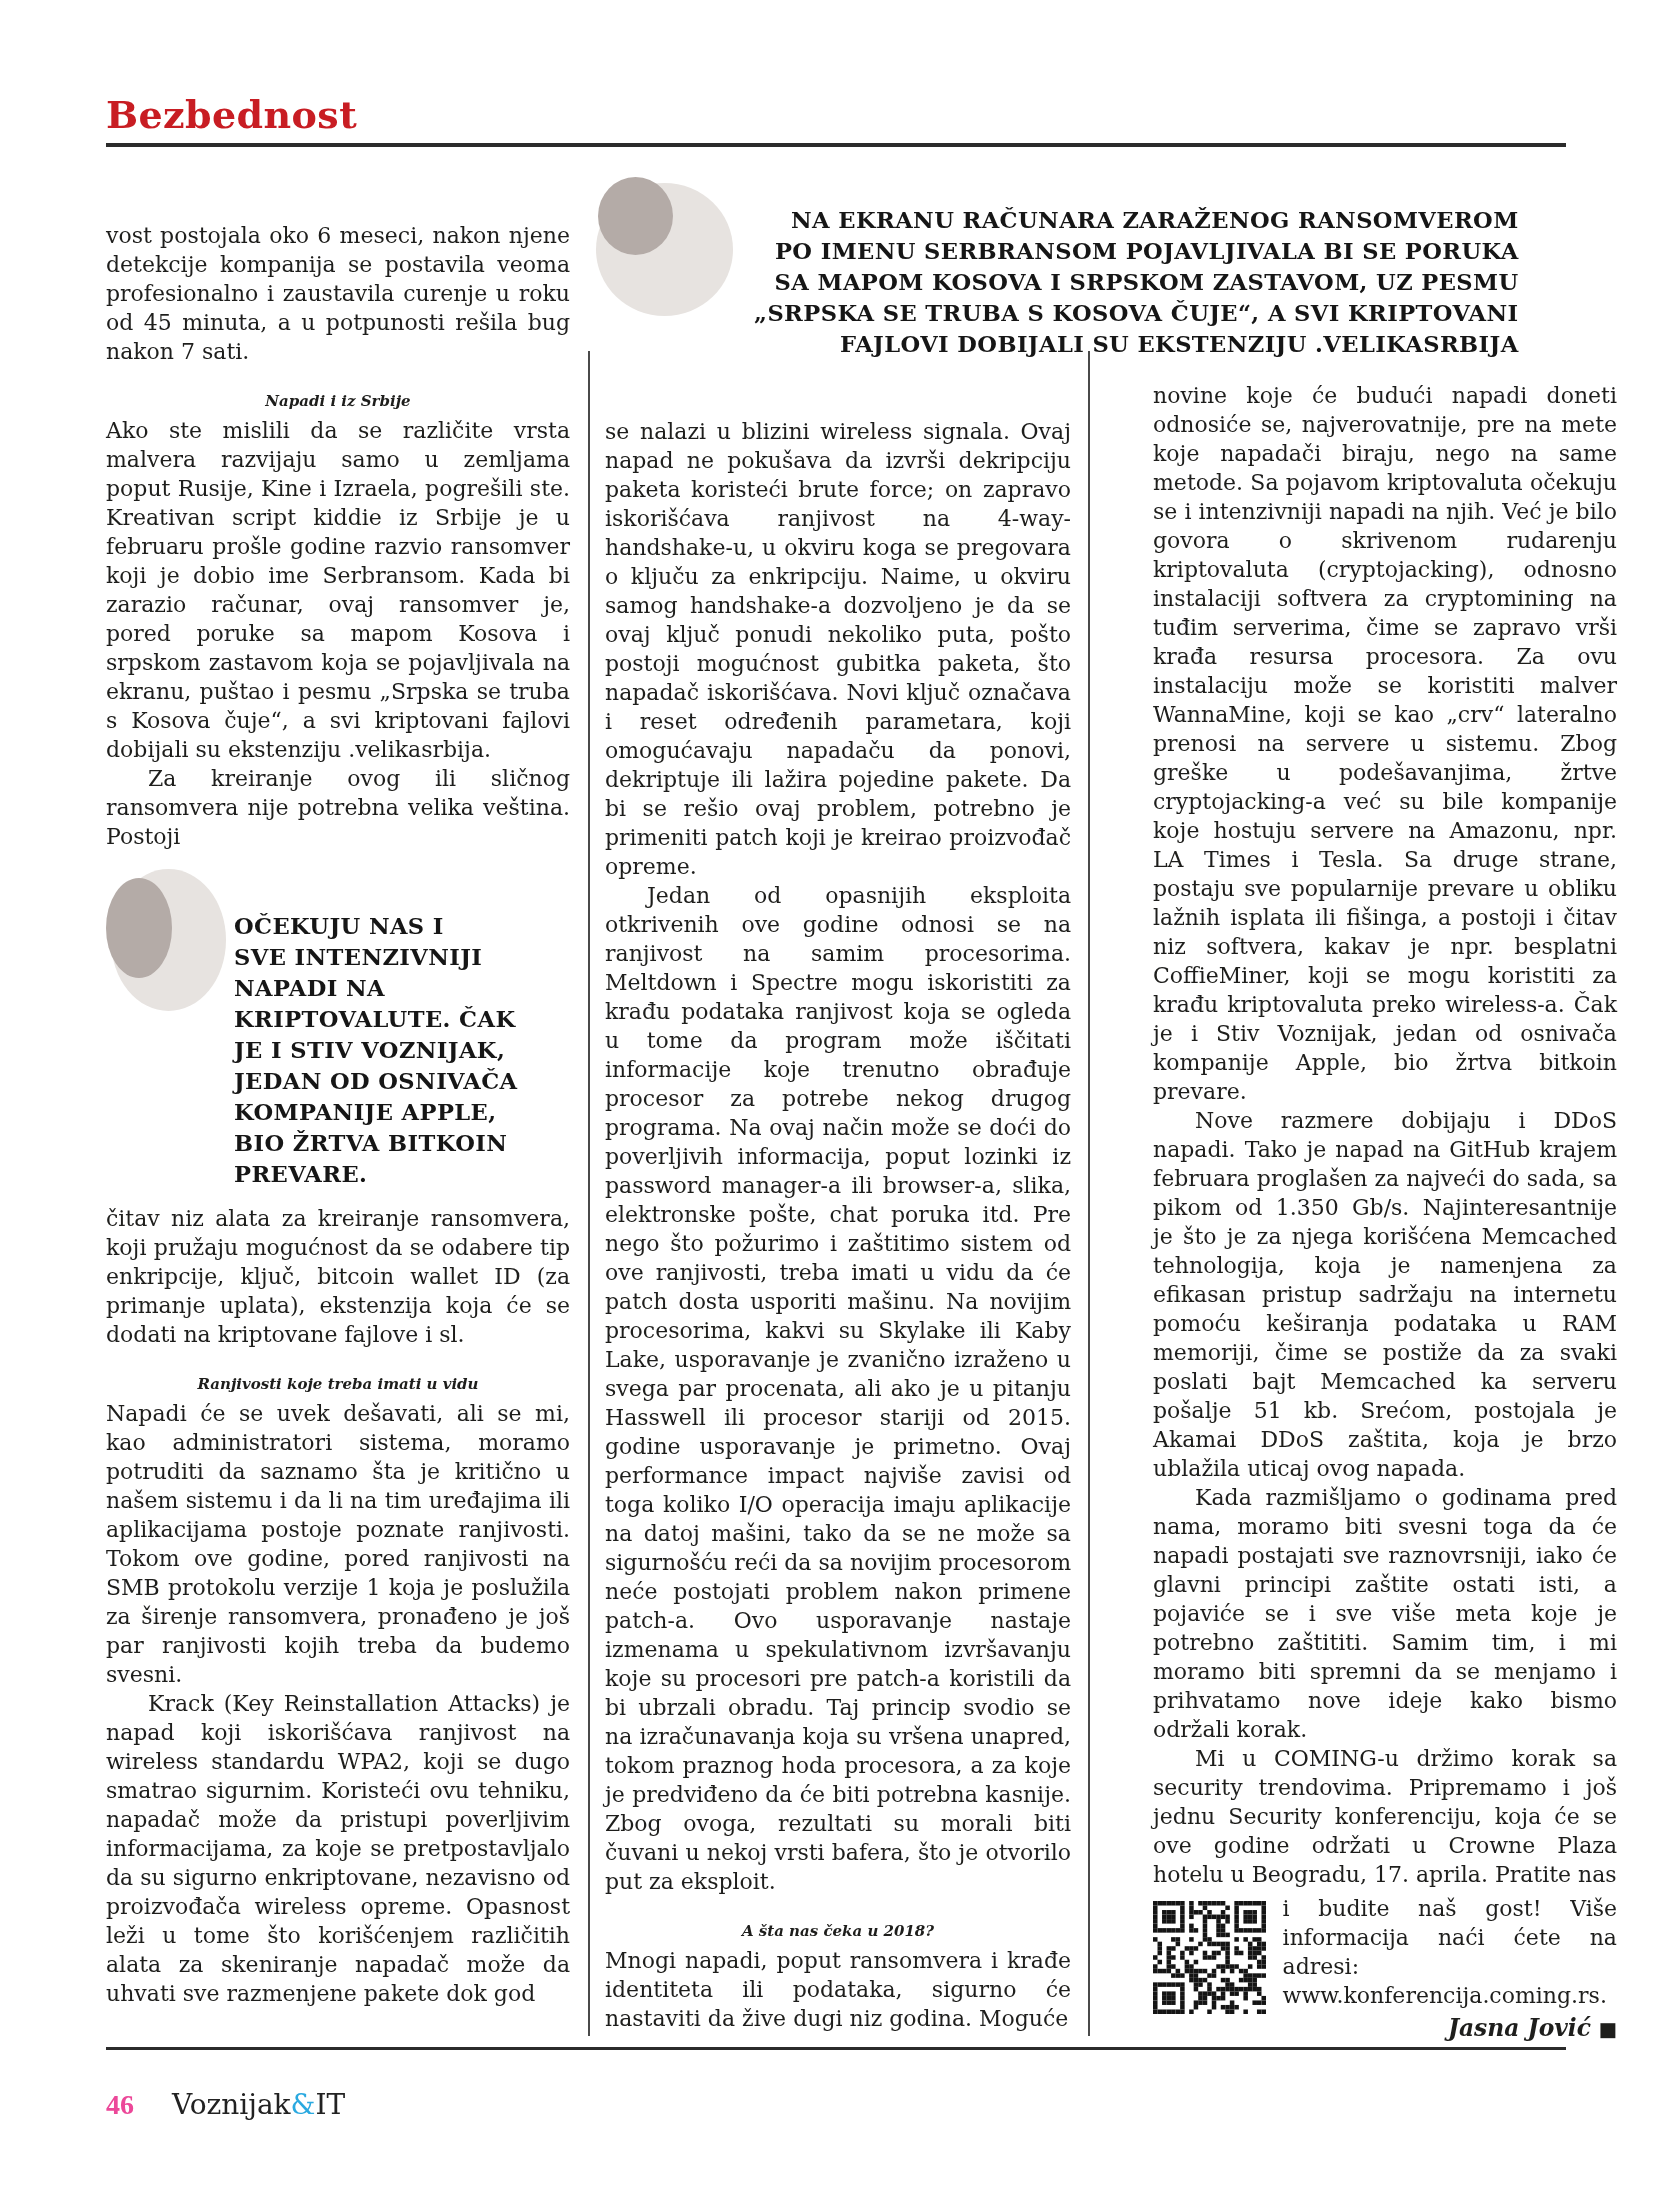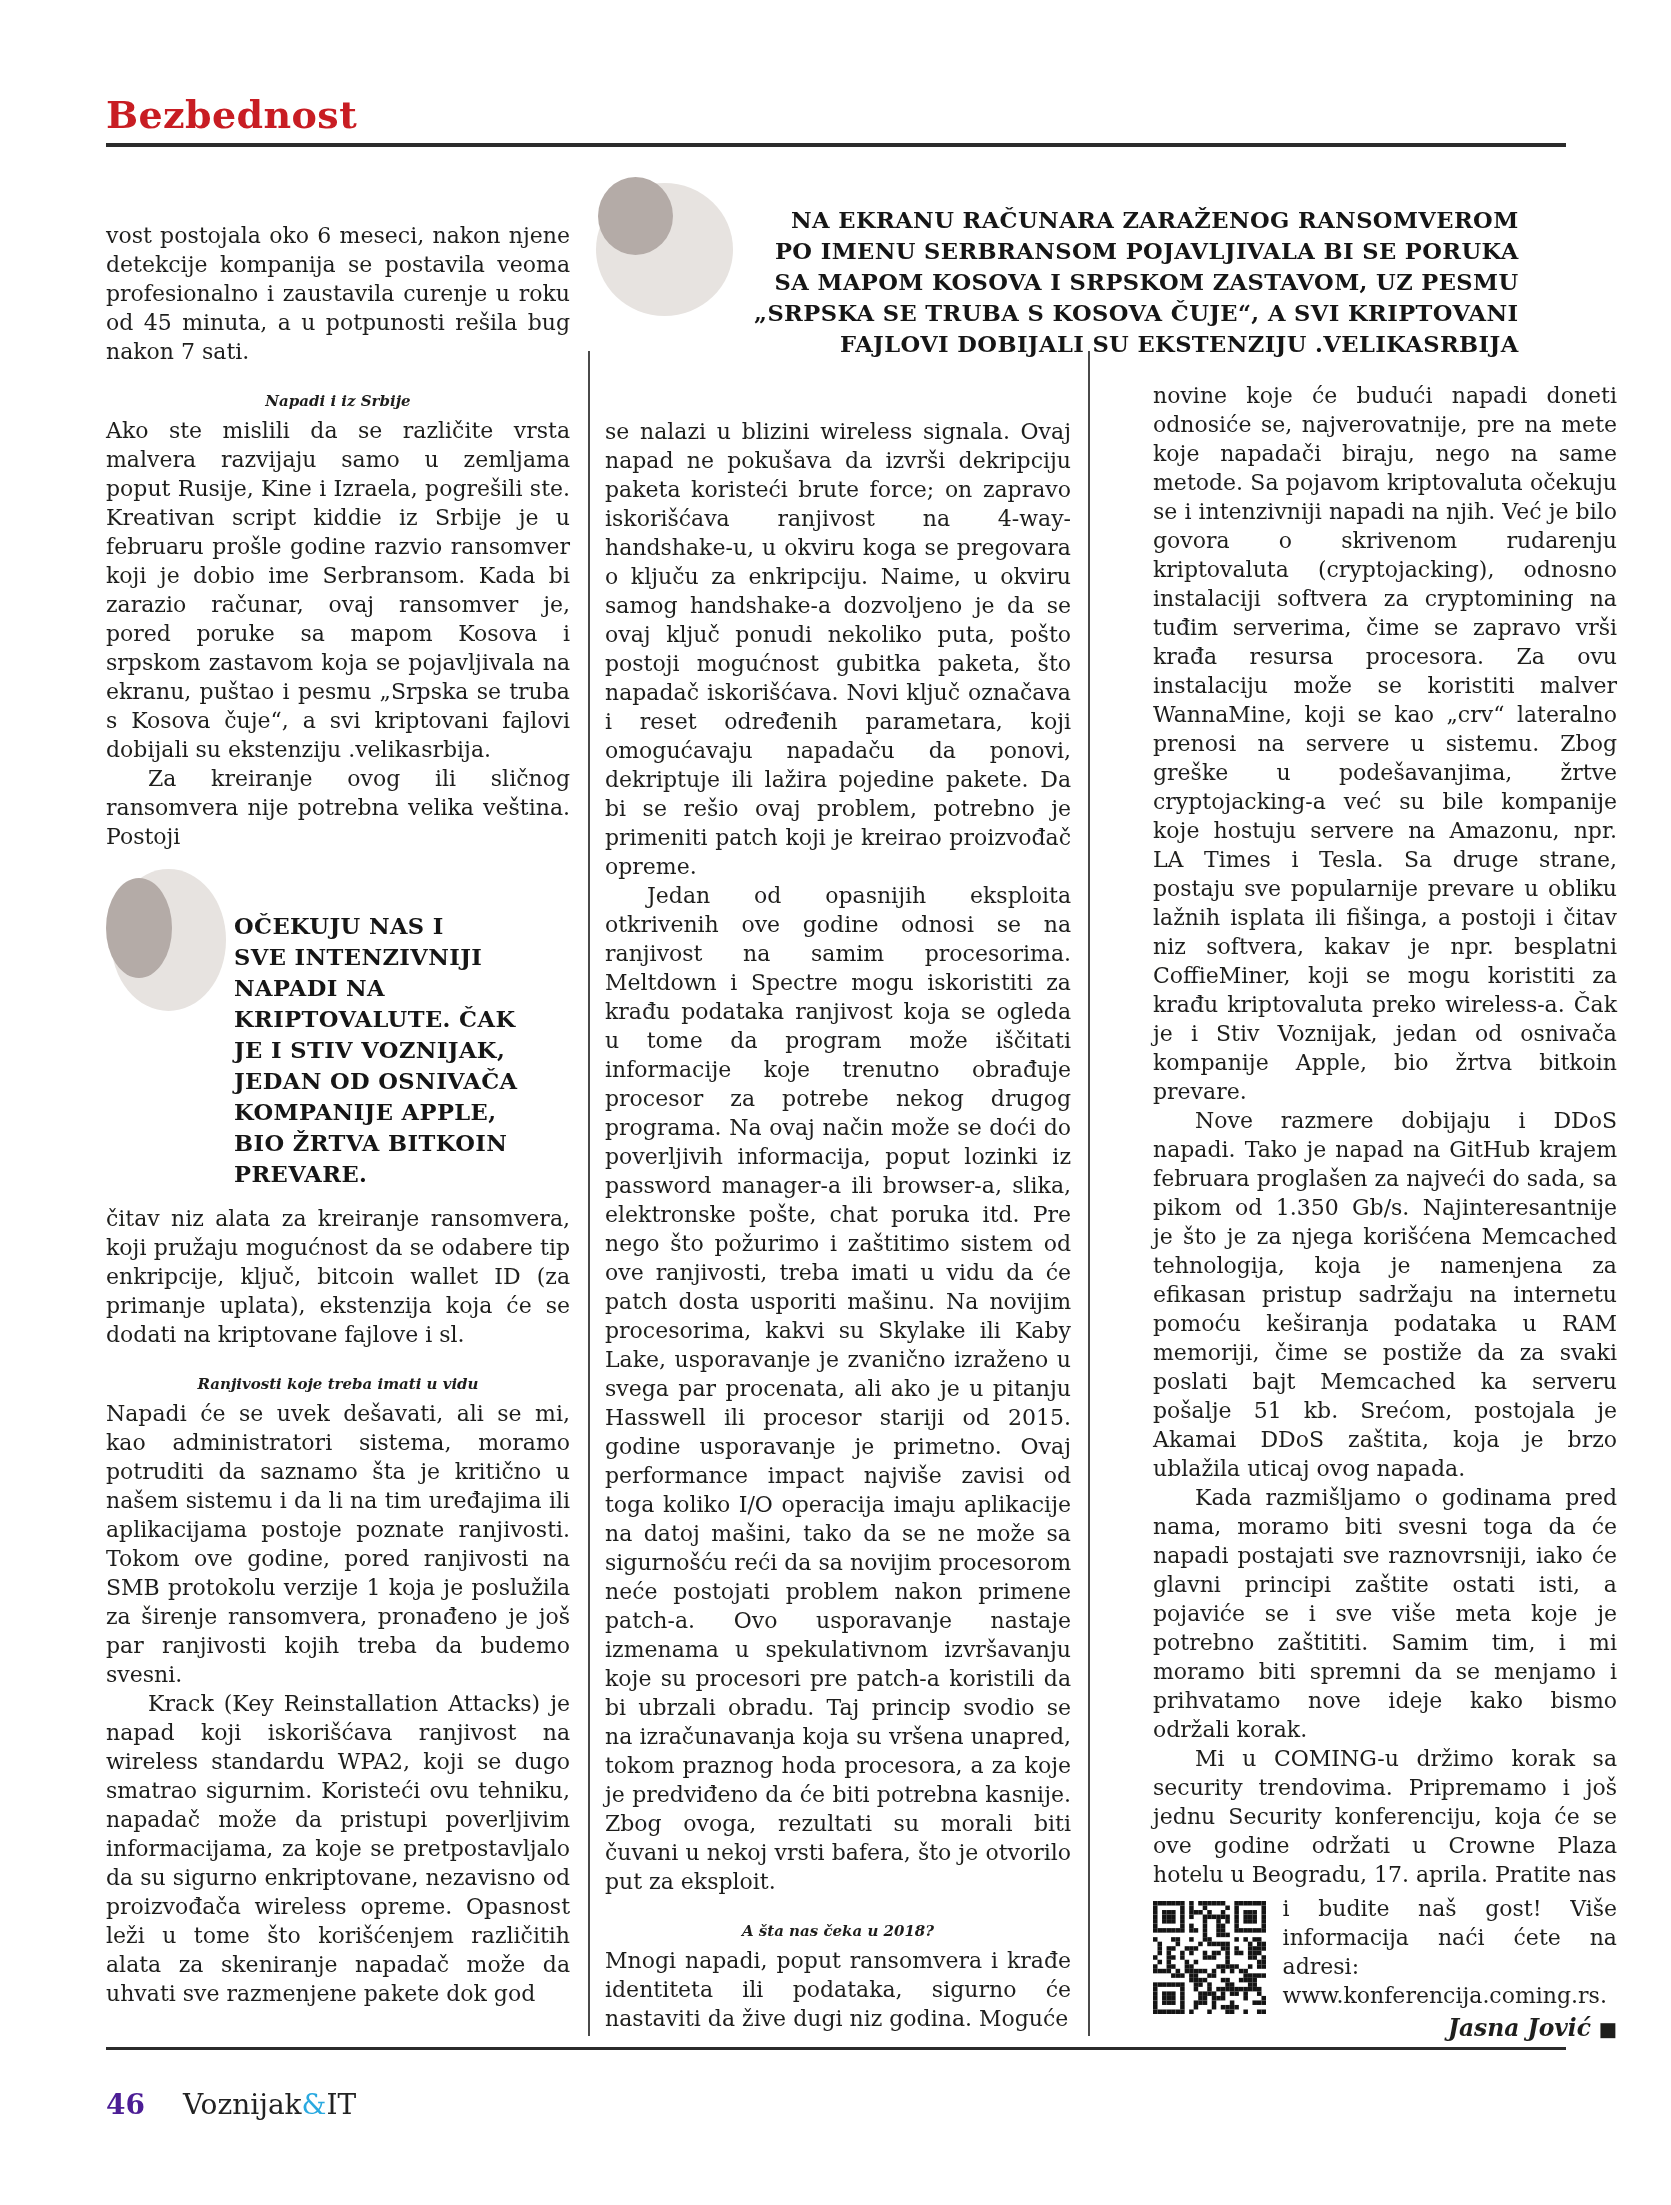--- a/index.html
+++ b/index.html
@@ -58,21 +58,21 @@
   .qr-box{float:left;width:113px;height:113px;margin:7.5px 16.6px 3px 0;}
   .qr-box svg{display:block;}
   .author{
     clear:none;text-align:right;font-weight:700;font-style:italic;
     font-size:23.4px;line-height:30px;margin-top:3px;
   }
   .author .endmark{font-style:normal;font-size:19.6px;margin-left:7.5px;}
 
   
   .footer{position:absolute;left:106px;top:2090px;font-size:28px;line-height:30px;}
-  .footer .pageno{font-weight:700;color:#4c1d95;}
+  .footer .pageno{font-weight:700;color:#ec4899;font-family:Liberation Serif, serif;}
   .footer .brand{margin-left:38px;color:#222;}
   .footer .amp{color:#2aa9e0;}
 </style>
 </head>
 <body>
 
 <div class="page">
 
   <div class="kicker">Bezbednost</div>
   <div class="toprule"></div>

